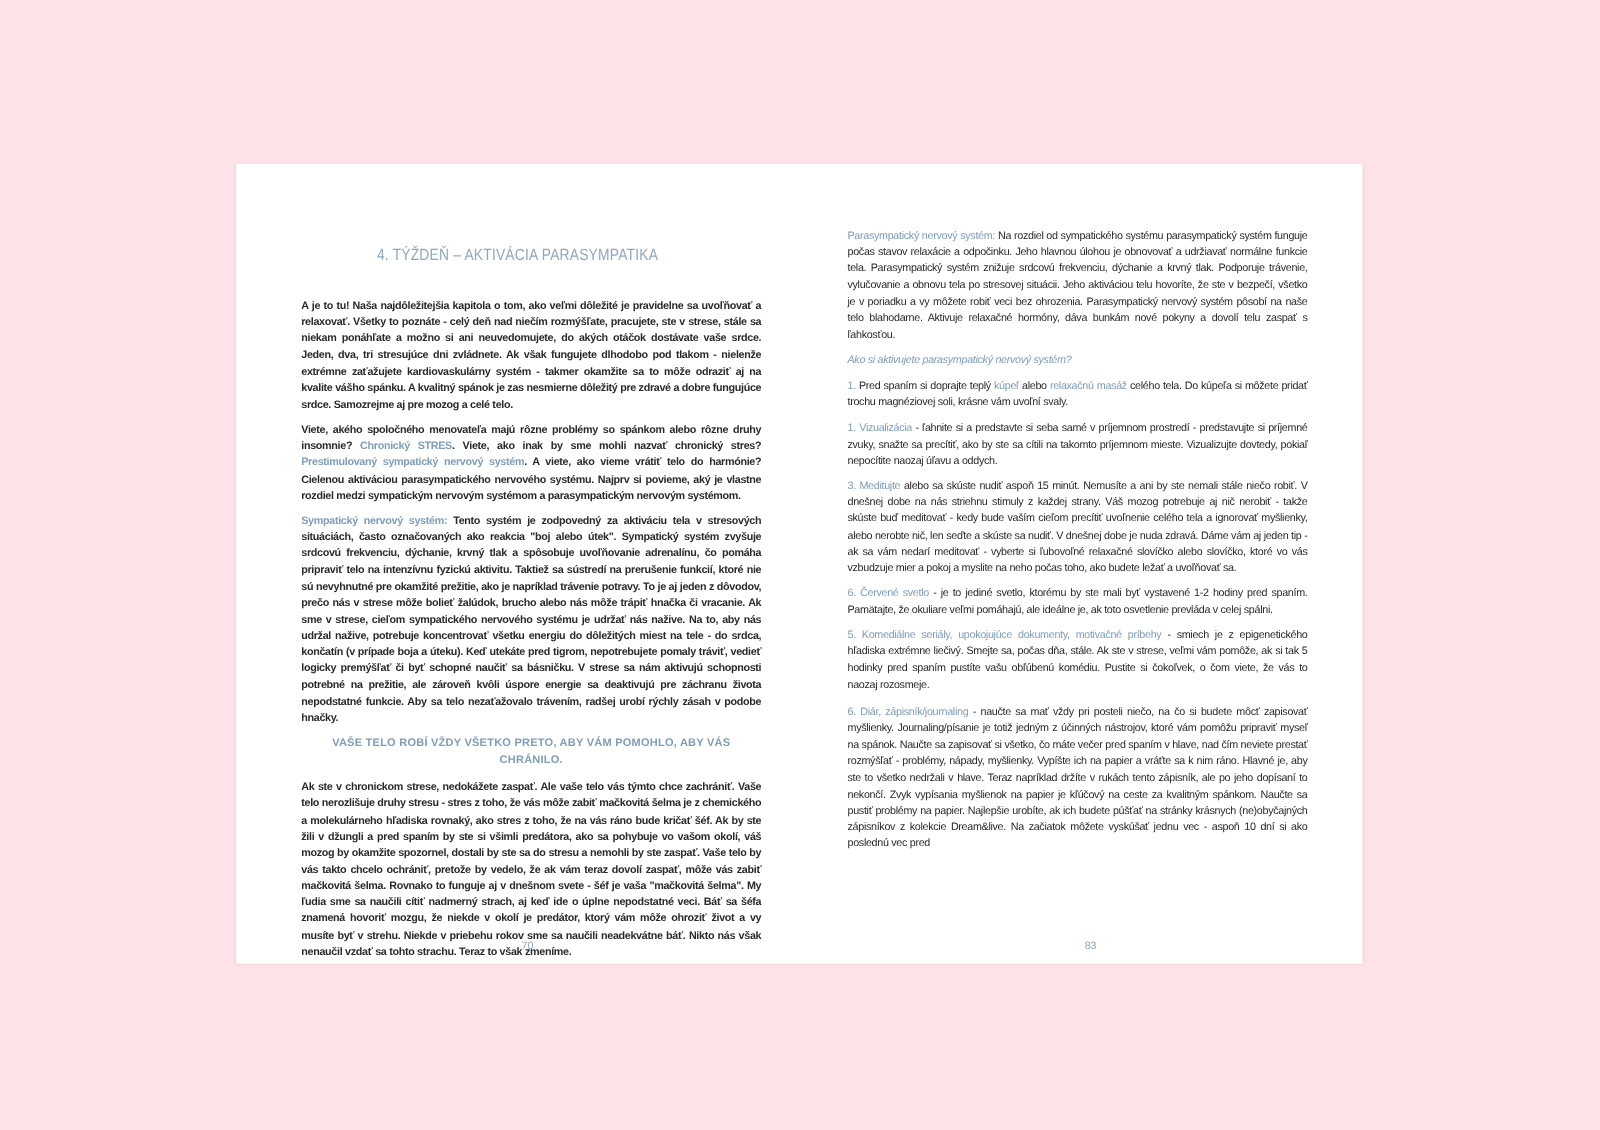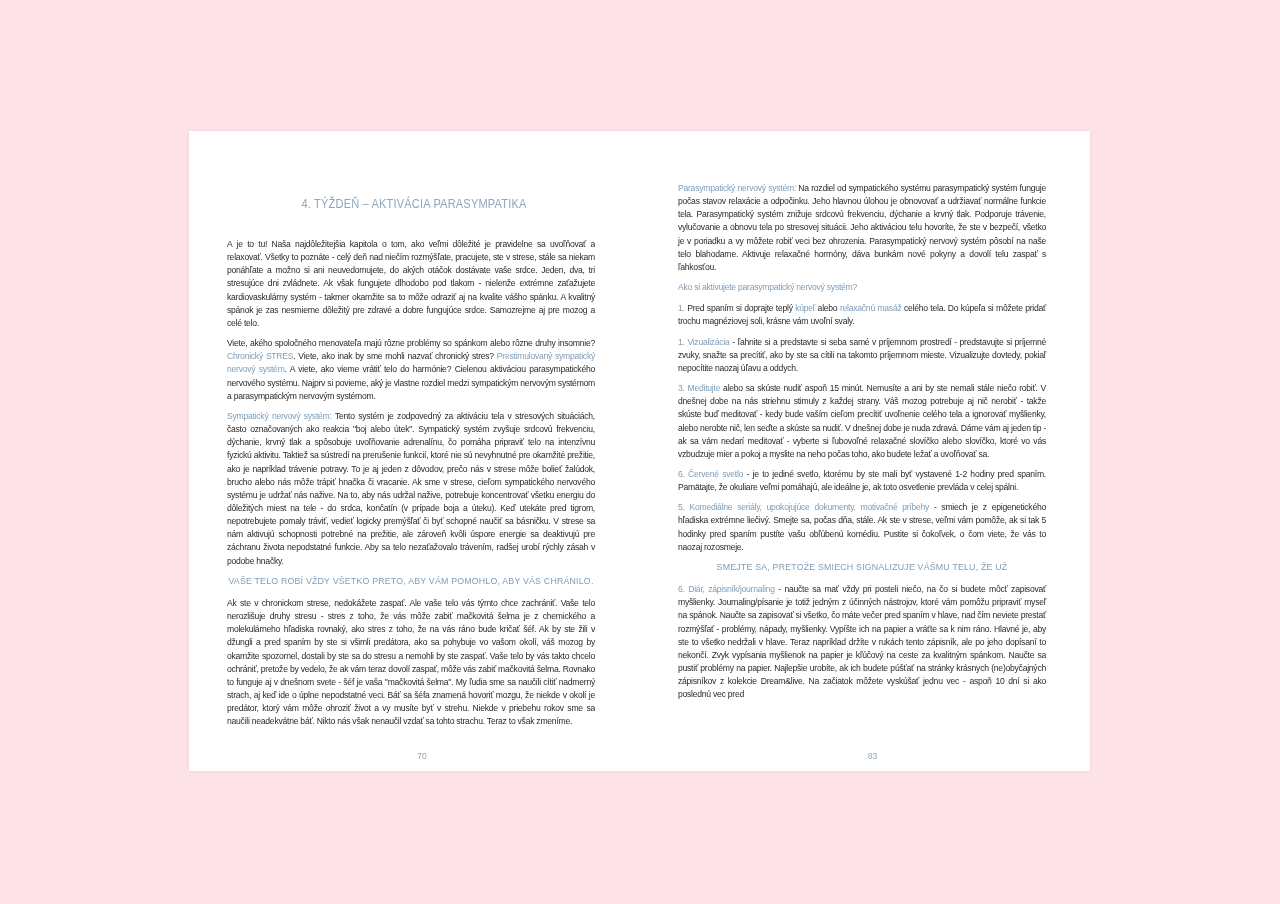--- a/index.html
+++ b/index.html
@@ -26,41 +26,41 @@
   .content {
     position: absolute;
     font-family: "Liberation Sans", "DejaVu Sans", sans-serif;
     font-size: 8.6px;
     line-height: 13.15px;
     color: #2a2a2a;
     text-align: justify;
     letter-spacing: -0.25px;
     transform-origin: 0 0;
   }
-  .page.left .content { left: 38px; top: 92px; width: 368px; }
+  .page.left .content { left: 52px; top: 92px; width: 368px; font-weight: bold; }
   .page.right .content { left: 39px; top: 36px; width: 368px; }
   .title {
     position: absolute; left: 0; right: 0; top: 50px;
     text-align: center;
     font-family: "Liberation Sans", sans-serif;
     font-size: 13px;
     letter-spacing: 0.2px;
     color: #8fa7bd;
     transform: scaleX(0.85);
   }
   p { margin: 0 0 7px 0; }
   .acc { color: #7f9db8; }
   .quote {
     text-align: center;
     color: #7f9db8;
     font-size: 8.8px;
     letter-spacing: 0.2px;
     margin: 4px 0 9px 0;
   }
-  .subhead { color: #7f9db8; margin: 0 0 8px 0; }
+  .subhead { color: #7f9db8; margin: 0 0 8px 0; font-style: italic; }
   .pagenum {
     position: absolute;
     top: 605px;
     left: 16px; right: 0;
     text-align: center;
     font-size: 8.5px;
     color: #8fa7bd;
   }
 </style>
 </head>
@@ -83,20 +83,19 @@
   <div class="page right">
     <div class="content">
       <p><span class="acc">Parasympatický nervový systém:</span><span> Na rozdiel od sympatického systému parasympatický systém funguje počas stavov relaxácie a odpočinku. Jeho hlavnou úlohou je obnovovať a udržiavať normálne funkcie tela. Parasympatický systém znižuje srdcovú frekvenciu, dýchanie a krvný tlak. Podporuje trávenie, vylučovanie a obnovu tela po stresovej situácii. Jeho aktiváciou telu hovoríte, že ste v bezpečí, všetko je v poriadku a vy môžete robiť veci bez ohrozenia. Parasympatický nervový systém pôsobí na naše telo blahodarne. Aktivuje relaxačné hormóny, dáva bunkám nové pokyny a dovolí telu zaspať s ľahkosťou.</span></p>
       <p class="subhead">Ako si aktivujete parasympatický nervový systém?</p>
       <p><span class="acc">1.</span><span> Pred spaním si doprajte teplý </span><span class="acc">kúpeľ</span><span> alebo </span><span class="acc">relaxačnú masáž</span><span> celého tela. Do kúpeľa si môžete pridať trochu magnéziovej soli, krásne vám uvoľní svaly.</span></p>
       <p><span class="acc">1. Vizualizácia</span><span> - ľahnite si a predstavte si seba samé v príjemnom prostredí - predstavujte si príjemné zvuky, snažte sa precítiť, ako by ste sa cítili na takomto príjemnom mieste. Vizualizujte dovtedy, pokiaľ nepocítite naozaj úľavu a oddych.</span></p>
       <p><span class="acc">3. Meditujte</span><span> alebo sa skúste nudiť aspoň 15 minút. Nemusíte a ani by ste nemali stále niečo robiť. V dnešnej dobe na nás striehnu stimuly z každej strany. Váš mozog potrebuje aj nič nerobiť - takže skúste buď meditovať - kedy bude vaším cieľom precítiť uvoľnenie celého tela a ignorovať myšlienky, alebo nerobte nič, len seďte a skúste sa nudiť. V dnešnej dobe je nuda zdravá. Dáme vám aj jeden tip - ak sa vám nedarí meditovať - vyberte si ľubovoľné relaxačné slovíčko alebo slovíčko, ktoré vo vás vzbudzuje mier a pokoj a myslite na neho počas toho, ako budete ležať a uvoľňovať sa.</span></p>
       <p><span class="acc">6. Červené svetlo</span><span> - je to jediné svetlo, ktorému by ste mali byť vystavené 1-2 hodiny pred spaním. Pamätajte, že okuliare veľmi pomáhajú, ale ideálne je, ak toto osvetlenie prevláda v celej spálni.</span></p>
       <p><span class="acc">5. Komediálne seriály, upokojujúce dokumenty, motivačné príbehy</span><span> - smiech je z epigenetického hľadiska extrémne liečivý. Smejte sa, počas dňa, stále. Ak ste v strese, veľmi vám pomôže, ak si tak 5 hodinky pred spaním pustíte vašu obľúbenú komédiu. Pustite si čokoľvek, o čom viete, že vás to naozaj rozosmeje.</span></p>
       <div class="quote">
-        <div>SMEJTE SA, PRETOŽE SMIECH SIGNALIZUJE VÁŠMU TELU, ŽE UŽ</div>
       </div>
       <p><span class="acc">6. Diár, zápisník/journaling</span><span> - naučte sa mať vždy pri posteli niečo, na čo si budete môcť zapisovať myšlienky. Journaling/písanie je totiž jedným z účinných nástrojov, ktoré vám pomôžu pripraviť myseľ na spánok. Naučte sa zapisovať si všetko, čo máte večer pred spaním v hlave, nad čím neviete prestať rozmýšľať - problémy, nápady, myšlienky. Vypíšte ich na papier a vráťte sa k nim ráno. Hlavné je, aby ste to všetko nedržali v hlave. Teraz napríklad držíte v rukách tento zápisník, ale po jeho dopísaní to nekončí. Zvyk vypísania myšlienok na papier je kľúčový na ceste za kvalitným spánkom. Naučte sa pustiť problémy na papier. Najlepšie urobíte, ak ich budete púšťať na stránky krásnych (ne)obyčajných zápisníkov z kolekcie Dream&amp;live. Na začiatok môžete vyskúšať jednu vec - aspoň 10 dní si ako poslednú vec pred</span></p>
     </div>
     <div class="pagenum">83</div>
   </div>
 
 </div>
 
 </body></html>

